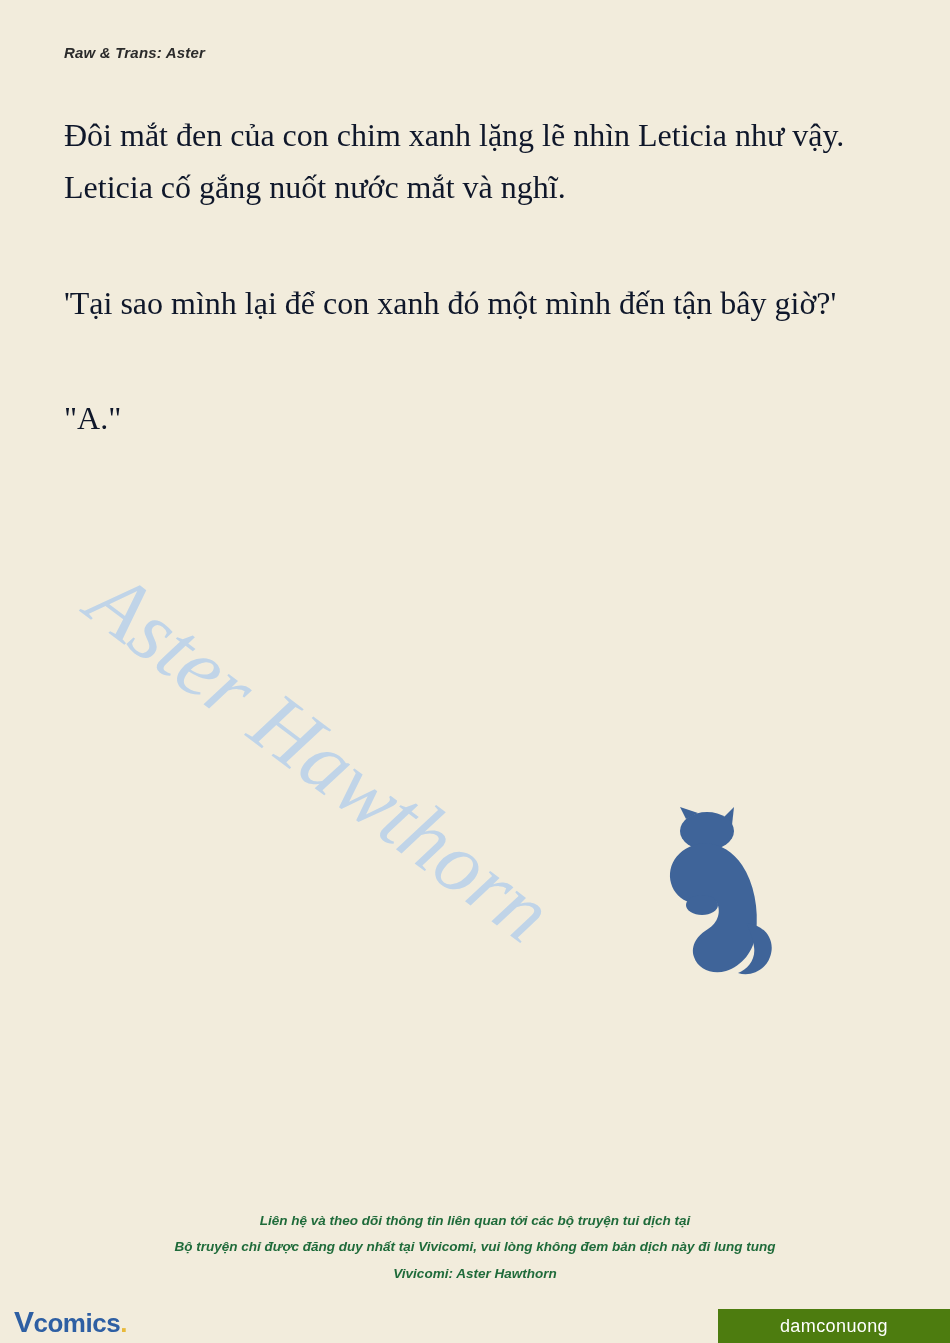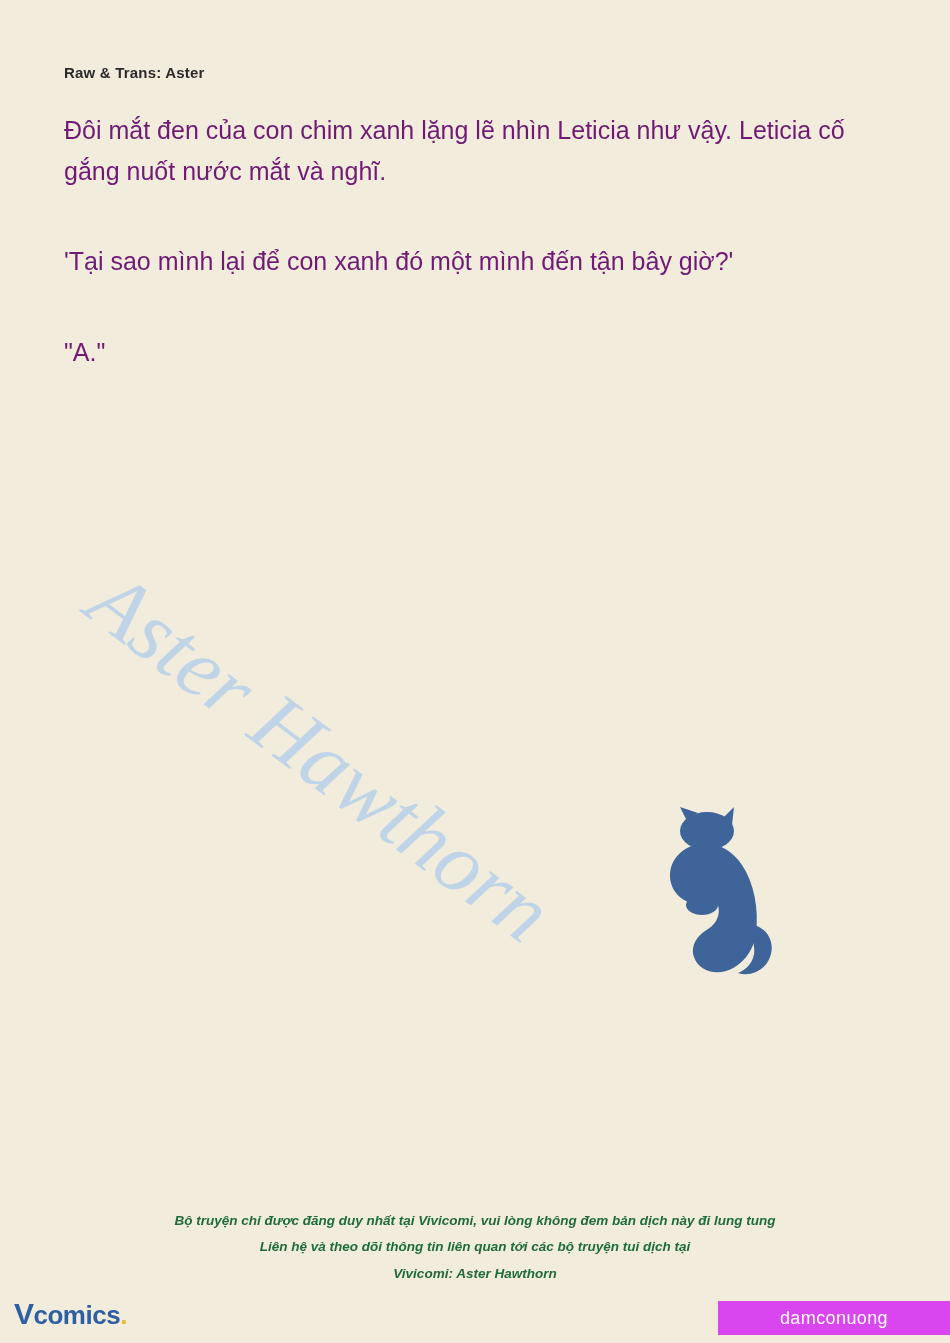--- a/index.html
+++ b/index.html
@@ -19,37 +19,38 @@
     width: 950px;
     height: 1343px;
     box-sizing: border-box;
     overflow: hidden;
   }
 
   
   .credit-top {
     position: absolute;
     left: 64px;
-    top: 64px;
+    top: 44px;
     font-size: 15px;
     font-weight: 700;
     color: #2b2b2b;
     letter-spacing: 0.2px;
+    font-style: italic;
   }
 
   
   .body-text {
     position: absolute;
     left: 64px;
     top: 110px;
     width: 810px;
-    font-family: Liberation Sans, sans-serif;
-    font-size: 25px;
+    font-family: Liberation Serif, serif;
+    font-size: 32px;
     line-height: 1.62;
-    color: #701a75;
+    color: #0f172a;
   }
   .para {
     margin: 0 0 1.45em 0;
     white-space: pre-wrap;
   }
   .para:last-child { margin-bottom: 0; }
   .para.gap-big { margin-bottom: 2.0em; }
 
   
   .watermark {
@@ -98,21 +99,21 @@
     font-style: italic;
     color: #1f6b3a;
     line-height: 1.95;
   }
   .footer-notes div { padding: 0 40px; }
 
   
   .bottom-bar {
     position: absolute;
     left: 0;
-    bottom: 8px;
+    bottom: 0;
     width: 950px;
     height: 44px;
   }
   .logo {
     position: absolute;
     left: 14px;
     bottom: 6px;
     font-family: "Liberation Sans", sans-serif;
     font-size: 26px;
     font-weight: 700;
@@ -126,21 +127,21 @@
   }
   .logo .dot {
     color: #e8b93a;
   }
   .site-tag {
     position: absolute;
     right: 0;
     bottom: 0;
     width: 232px;
     height: 34px;
-    background: #d946ef;
+    background: #4d7c0f;
     color: #ffffff;
     font-size: 18px;
     display: flex;
     align-items: center;
     justify-content: center;
     letter-spacing: 0.4px;
   }
 </style>
 </head>
 <body>
@@ -173,22 +174,22 @@
 
         <path d="M96 118 C116 120 126 136 120 152 C115 166 100 172 88 168
                  C98 164 106 154 104 142 C103 132 99 124 96 118 Z"></path>
 
         <ellipse cx="52" cy="100" rx="16" ry="10"></ellipse>
       </g>
     </svg>
   </div>
 
   <div class="footer-notes">
+    <div>Liên hệ và theo dõi thông tin liên quan tới các bộ truyện tui dịch tại</div>
     <div>Bộ truyện chỉ được đăng duy nhất tại Vivicomi, vui lòng không đem bản dịch này đi lung tung</div>
-    <div>Liên hệ và theo dõi thông tin liên quan tới các bộ truyện tui dịch tại</div>
     <div>Vivicomi: Aster Hawthorn</div>
   </div>
 
   <div class="bottom-bar">
     <div class="logo">
       <span class="v">V</span><span>comics</span><span class="dot">.</span>
     </div>
     <div class="site-tag">damconuong</div>
   </div>
 

